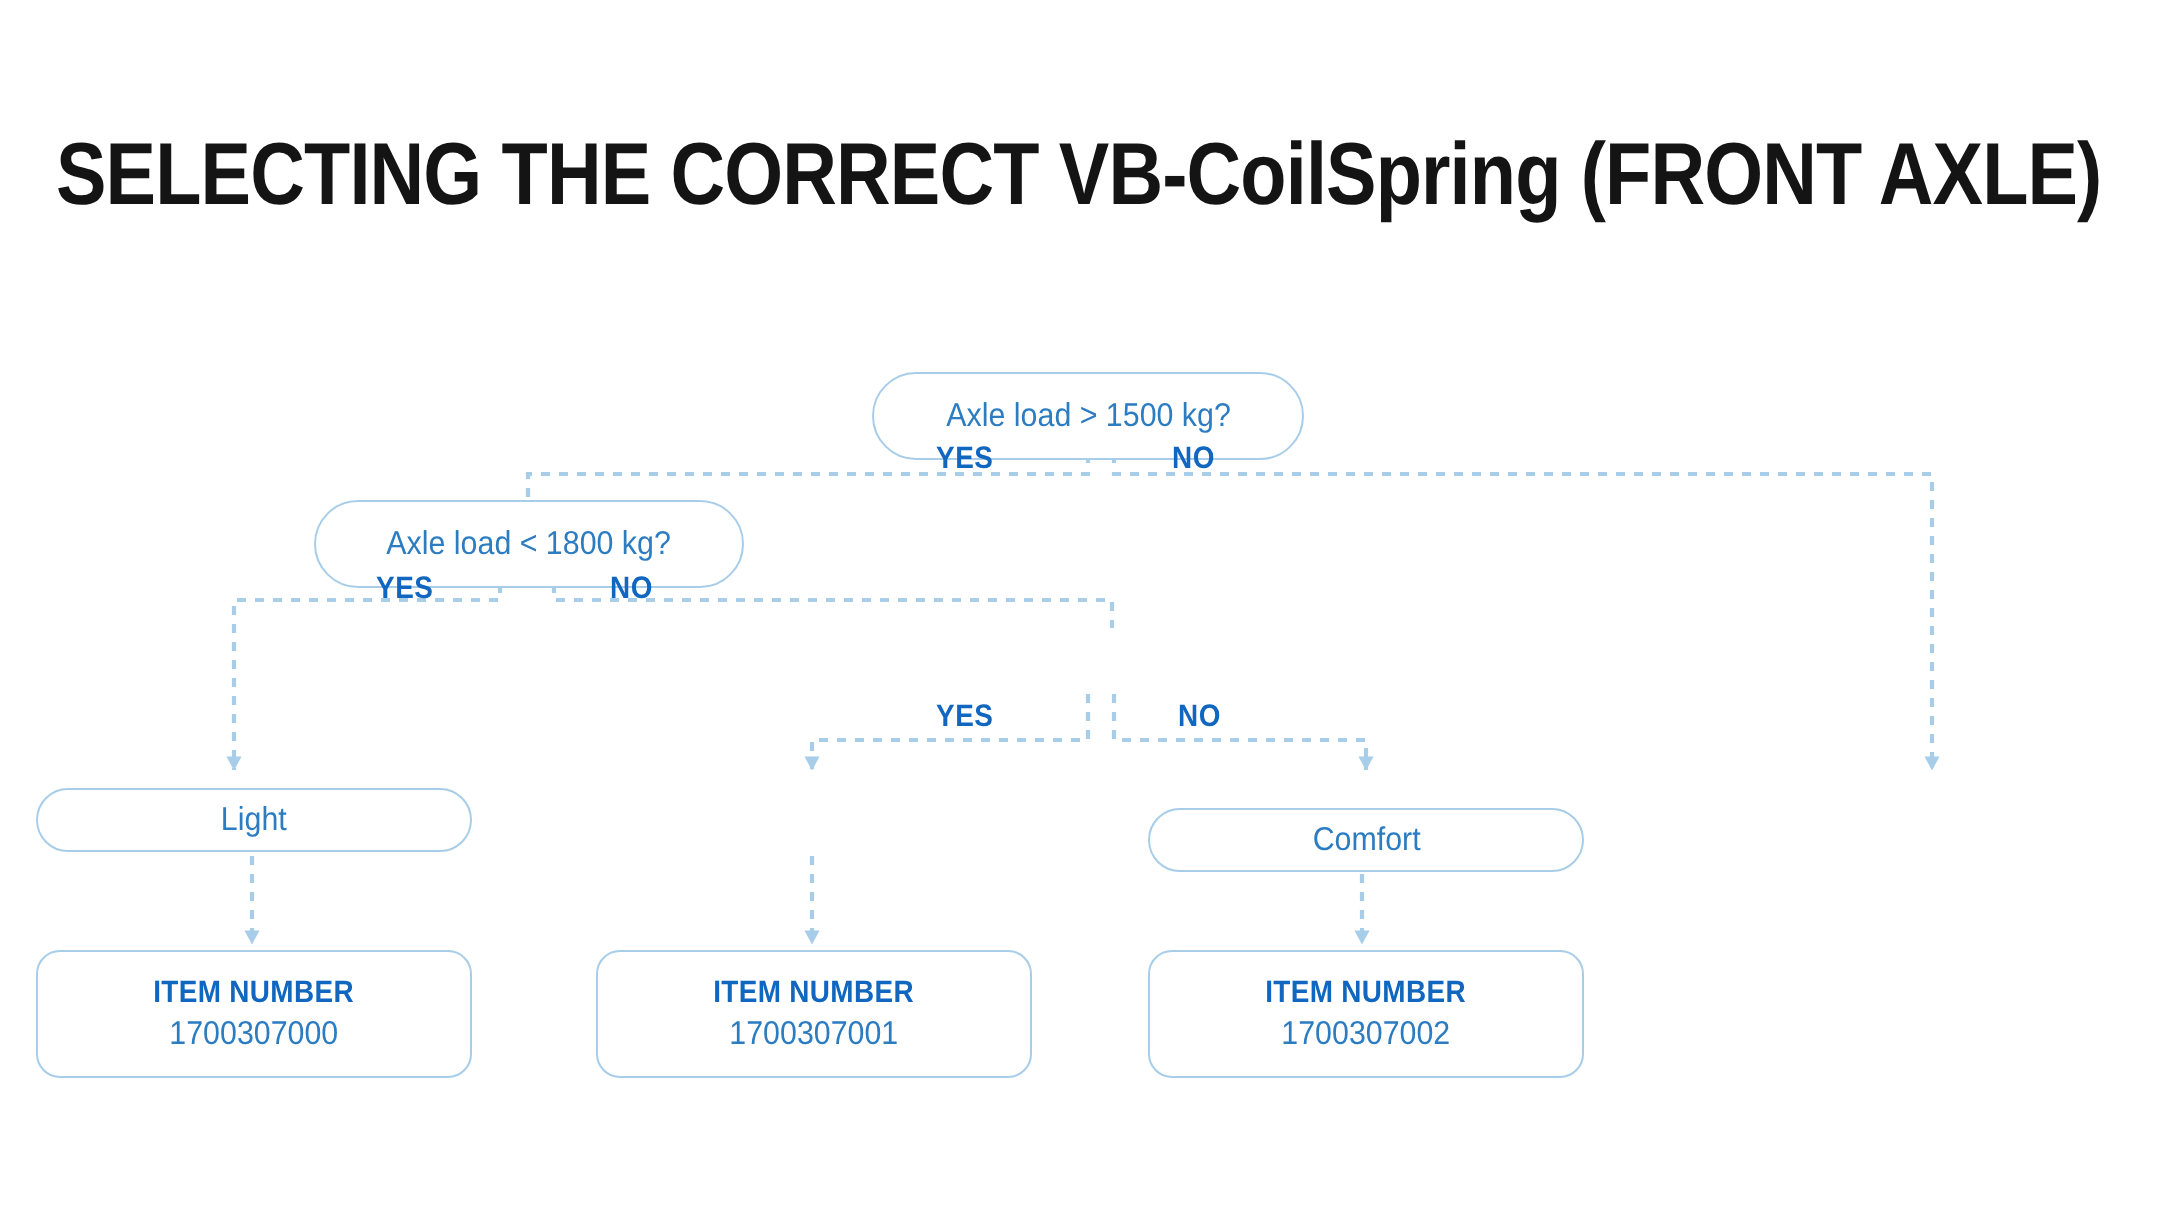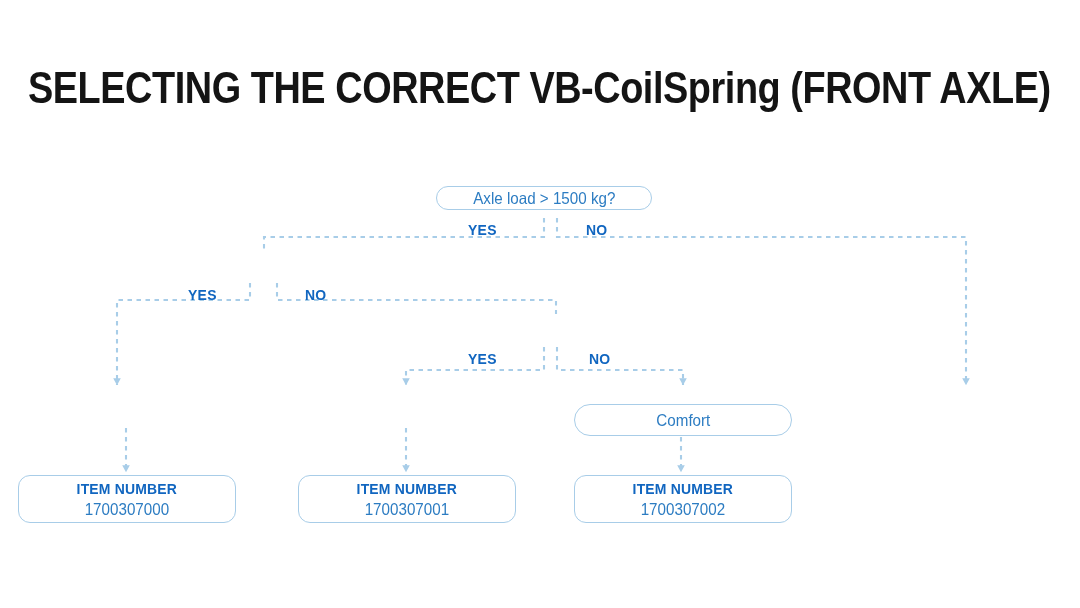--- a/index.html
+++ b/index.html
@@ -37,36 +37,36 @@
     background:#ffffff;
     border:1.4px solid #a8cde8;
     display:flex;
     align-items:center;
     justify-content:center;
     color:#2c7cc2;
     white-space:nowrap;
   }
   .decision{
     border-radius:999px;
-    height:24px;
+    height:44px;
     font-size:16.5px;
     transform-origin:center;
   }
   .decision span{transform:scaleX(0.92);display:inline-block;}
 
   .result{
     border-radius:999px;
     height:32px;
     font-size:16.5px;
   }
   .result span{transform:scaleX(0.92);display:inline-block;}
 
   .item{
     border-radius:12px;
-    height:48px;
+    height:64px;
     flex-direction:column;
     justify-content:center;
     gap:2px;
   }
   .item .ilabel{
     font-size:15.5px;
     font-weight:700;
     color:#1166c0;
     letter-spacing:0.2px;
     transform:scaleX(0.9);
@@ -122,26 +122,32 @@
       <path d="M681,428 L681,472" marker-end="url(#arw)"></path>
     </g>
   </svg>
 
   <div class="node decision" style="left:436px; top:186px; width:216px;">
     <span>Axle load &gt; 1500 kg?</span>
   </div>
   <div class="ynlabel" style="left:468px; top:221px;">YES</div>
   <div class="ynlabel" style="left:586px; top:221px;">NO</div>
 
+  <div class="node decision" style="left:157px; top:250px; width:215px;">
+    <span>Axle load &lt; 1800 kg?</span>
+  </div>
   <div class="ynlabel" style="left:188px; top:286px;">YES</div>
   <div class="ynlabel" style="left:305px; top:286px;">NO</div>
 
   <div class="ynlabel" style="left:468px; top:350px;">YES</div>
   <div class="ynlabel" style="left:589px; top:350px;">NO</div>
 
+  <div class="node result" style="left:18px; top:394px; width:218px;">
+    <span>Light</span>
+  </div>
 
 
   <div class="node result" style="left:574px; top:404px; width:218px;">
     <span>Comfort</span>
   </div>
 
 
   <div class="node item" style="left:18px; top:475px; width:218px;">
     <div class="ilabel">ITEM NUMBER</div>
     <div class="inum">1700307000</div>

